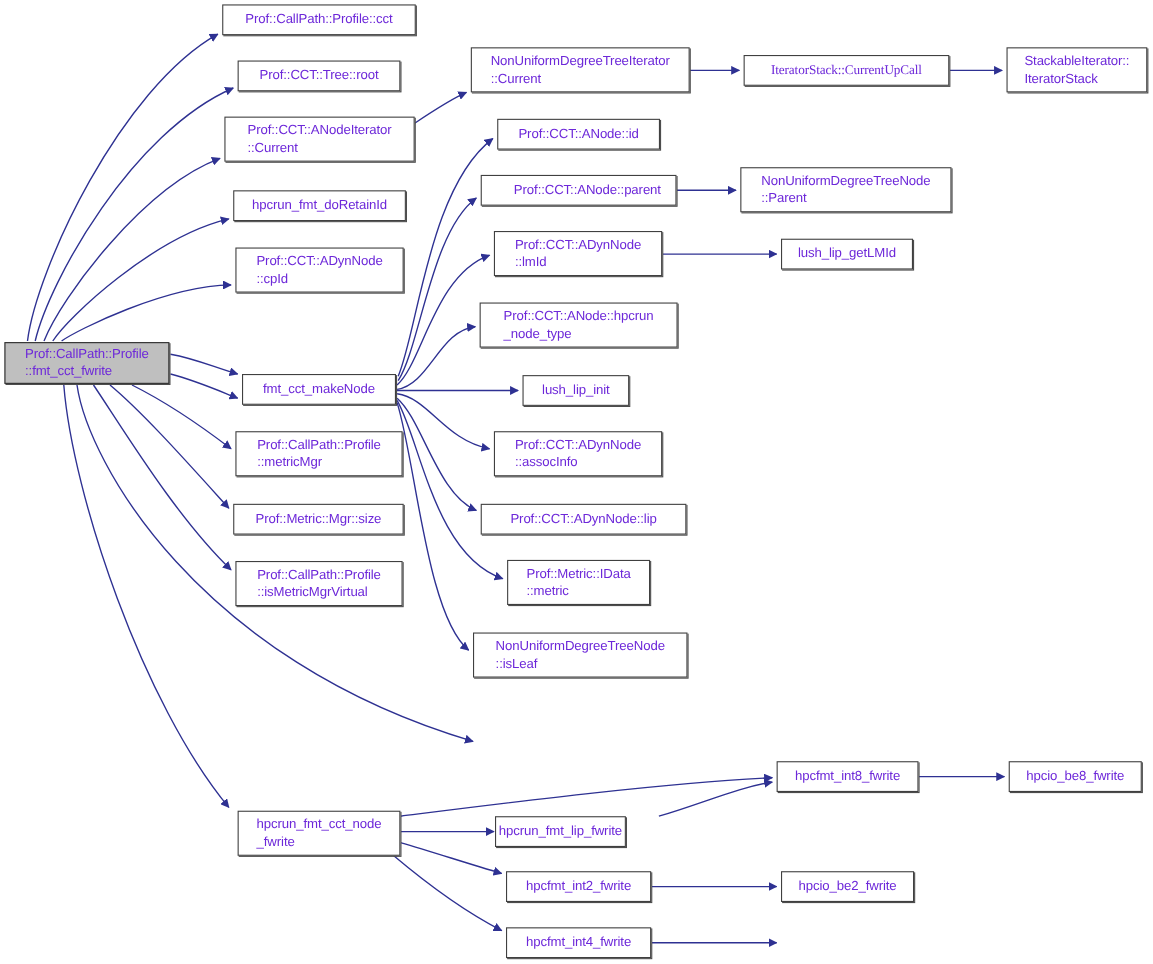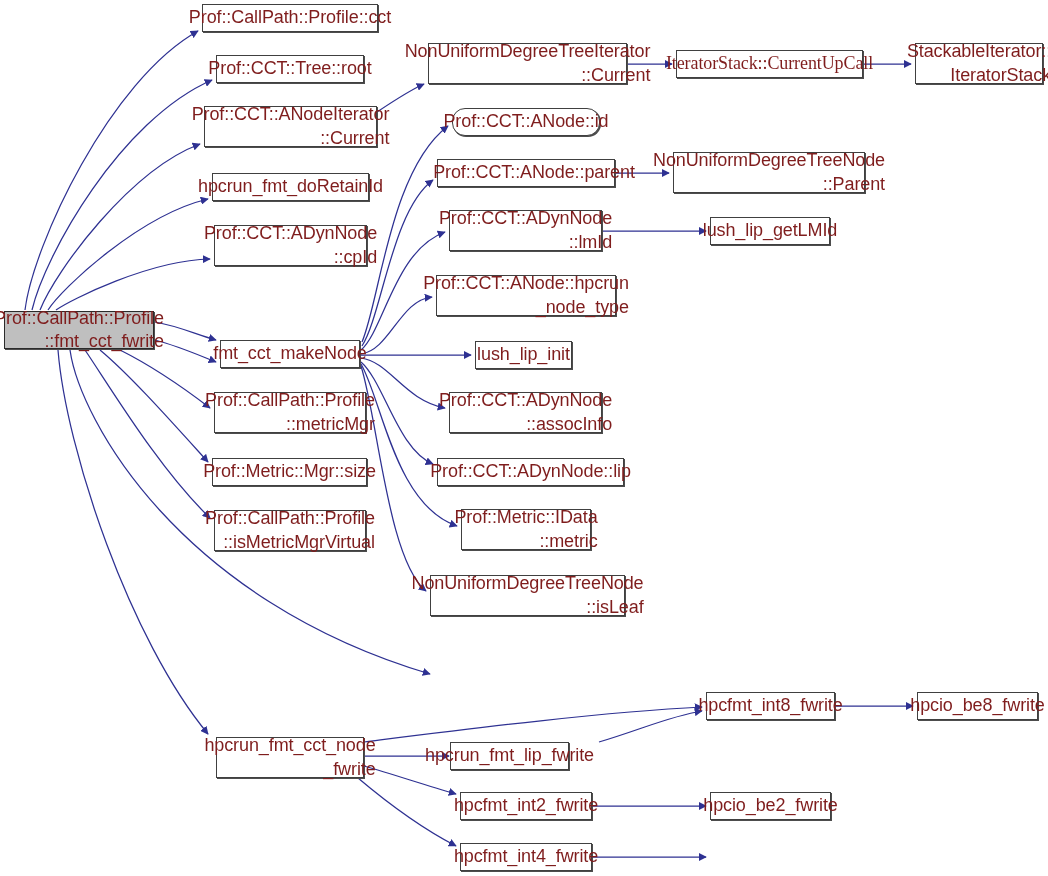--- a/index.html
+++ b/index.html
@@ -20,27 +20,27 @@
     left: 0;
     top: 0;
     width: 1048px;
     height: 876px;
   }
   .node {
     position: absolute;
     box-sizing: border-box;
     border: 1px solid #404040;
     background: #ffffff;
-    color: #7f1d1d;
-    font-size: 18px;
+    color: #6d28d9;
+    font-size: 12px;
     line-height: 1.30;
     display: flex;
     align-items: center;
     justify-content: center;
-    text-align: right;
+    text-align: left;
     white-space: pre-line;
     letter-spacing: -0.1px;
     box-shadow: 1px 1px 0 0 #4d4d4d;
   }
   .node.current {
     background: #bfbfbf;
     border: 1px solid #2b2b2b;
   }
 </style>
 </head>
@@ -131,21 +131,21 @@
       <div class="node" style="left: 214px; top: 225px; width: 153px; height: 41px;">Prof::CCT::ADynNode
 ::cpId</div>
       <div class="node" style="left: 220px; top: 340px; width: 140px; height: 28px;">fmt_cct_makeNode</div>
       <div class="node" style="left: 214px; top: 392px; width: 152px; height: 41px;">Prof::CallPath::Profile
 ::metricMgr</div>
       <div class="node" style="left: 212px; top: 458px; width: 155px; height: 28px;">Prof::Metric::Mgr::size</div>
       <div class="node" style="left: 214px; top: 510px; width: 152px; height: 41px;">Prof::CallPath::Profile
 ::isMetricMgrVirtual</div>
       <div class="node" style="left: 428px; top: 43px; width: 199px; height: 41px;">NonUniformDegreeTreeIterator
 ::Current</div>
-      <div class="node" style="left: 452px; top: 108px; width: 148px; height: 28px; border-radius: 13px;">Prof::CCT::ANode::id</div>
+      <div class="node" style="left: 452px; top: 108px; width: 148px; height: 28px;">Prof::CCT::ANode::id</div>
       <div class="node" style="left: 437px; top: 159px; width: 178px; height: 28px; padding-left: 16px;">Prof::CCT::ANode::parent</div>
       <div class="node" style="left: 449px; top: 210px; width: 153px; height: 41px;">Prof::CCT::ADynNode
 ::lmId</div>
       <div class="node" style="left: 436px; top: 275px; width: 180px; height: 41px;">Prof::CCT::ANode::hpcrun
 _node_type</div>
       <div class="node" style="left: 475px; top: 341px; width: 97px; height: 28px;">lush_lip_init</div>
       <div class="node" style="left: 449px; top: 392px; width: 153px; height: 41px;">Prof::CCT::ADynNode
 ::assocInfo</div>
       <div class="node" style="left: 437px; top: 458px; width: 187px; height: 28px;">Prof::CCT::ADynNode::lip</div>
       <div class="node" style="left: 461px; top: 509px; width: 130px; height: 41px;">Prof::Metric::IData

